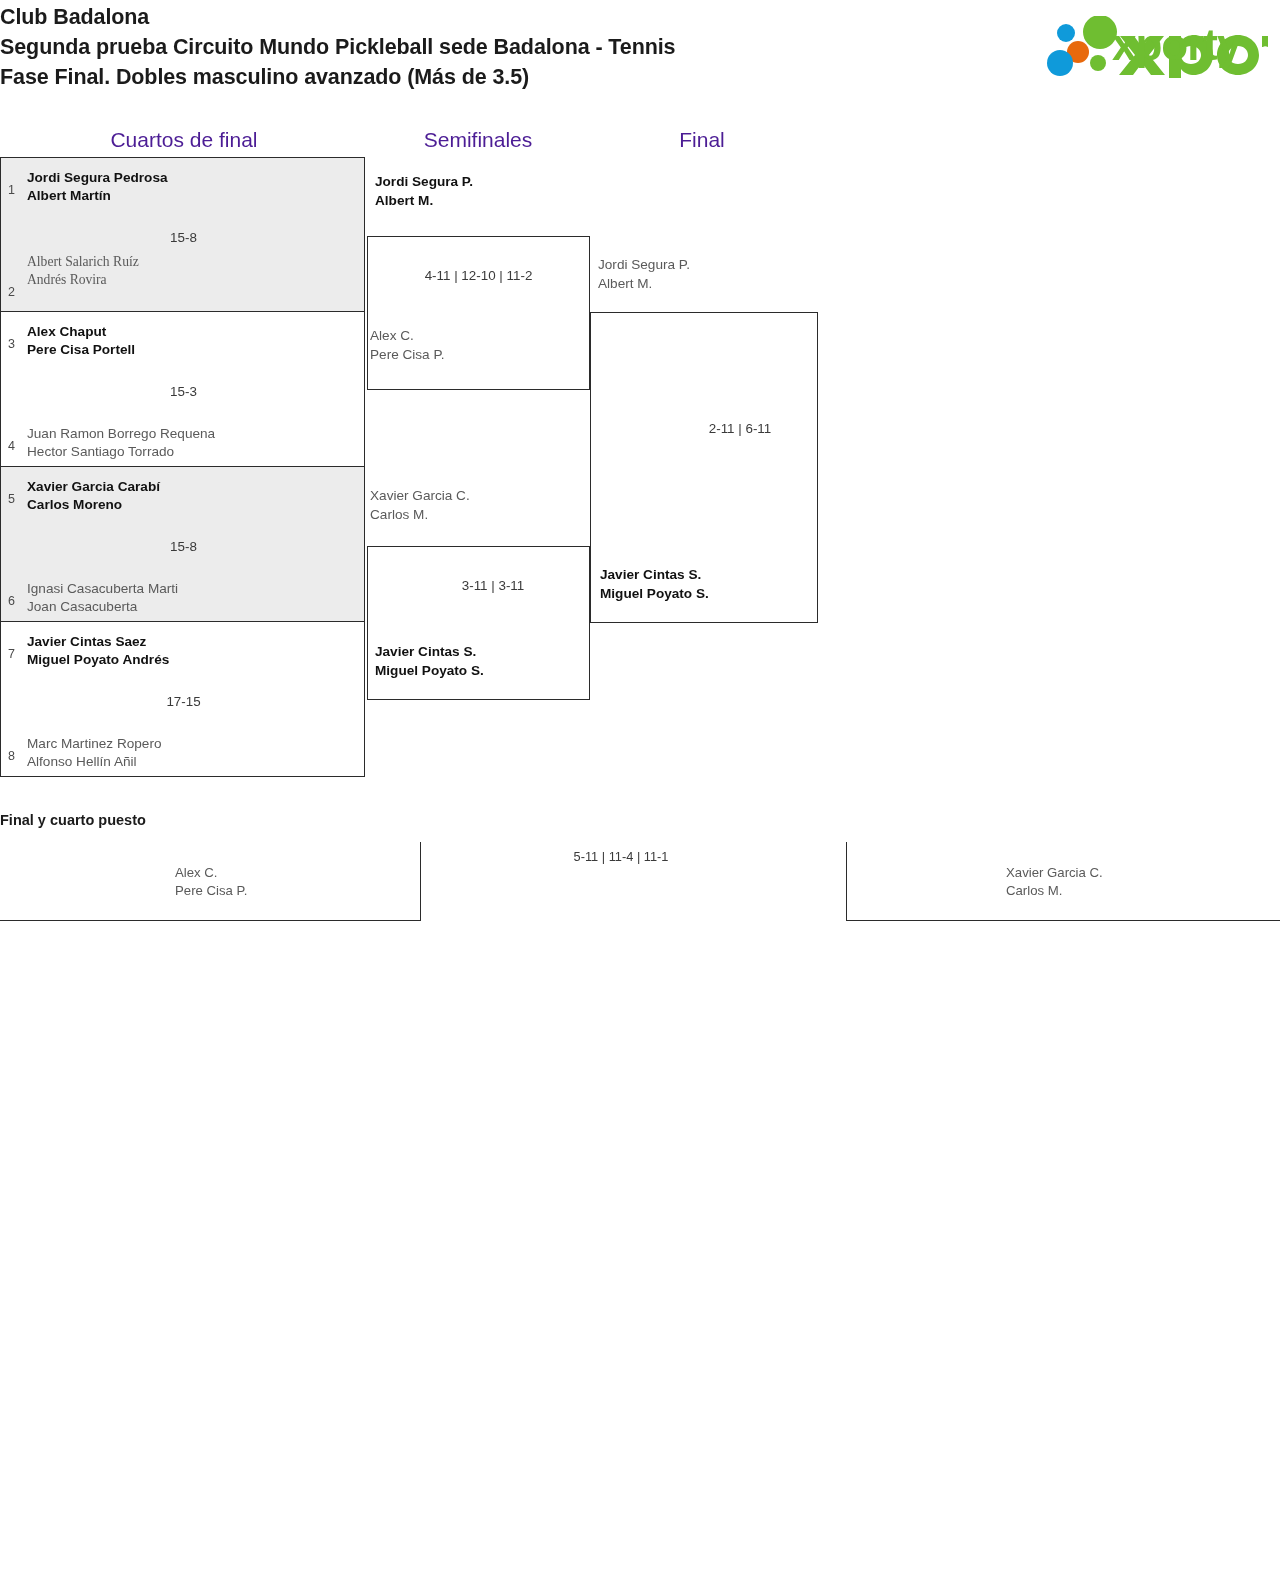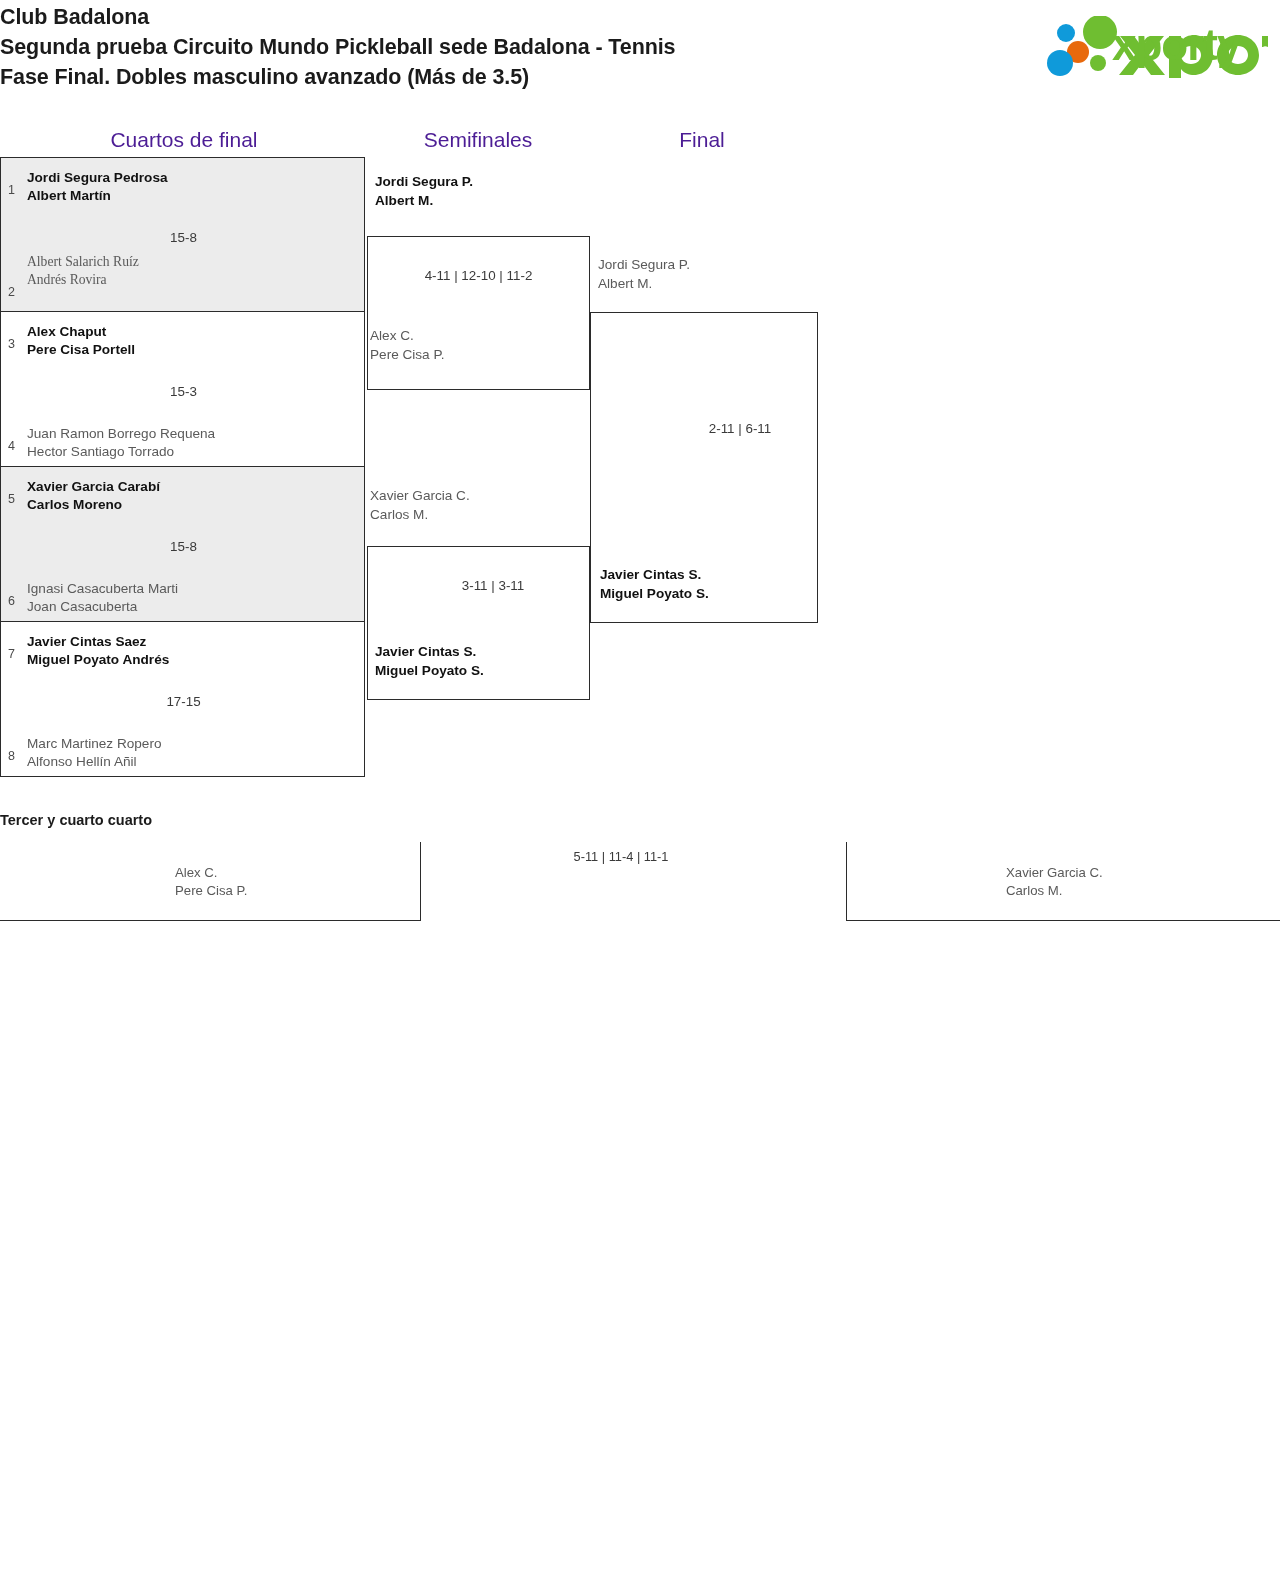--- a/index.html
+++ b/index.html
@@ -220,21 +220,21 @@
   <div class="conn-score" style="left:590px;top:421px;width:228px;margin-left:36px;">2-11 | 6-11</div>
   <div class="adv-names lose" style="left:598px;top:256px;">
     <span class="n">Jordi Segura P.</span>
     <span class="n">Albert M.</span>
   </div>
   <div class="adv-names win" style="left:600px;top:566px;">
     <span class="n">Javier Cintas S.</span>
     <span class="n">Miguel Poyato S.</span>
   </div>
 
-  <div class="tp-title">Tercer y cuarto cuarto</div>
+  <div class="tp-title">Final y cuarto puesto</div>
 
   <div class="tp-box-left"></div>
   <div class="tp-names" style="left:175px;top:864px;">
     <span class="n">Alex C.</span>
     <span class="n">Pere Cisa P.</span>
   </div>
 
   <div class="tp-score">5-11 | 11-4 | 11-1</div>
 
   <div class="tp-box-right"></div>

